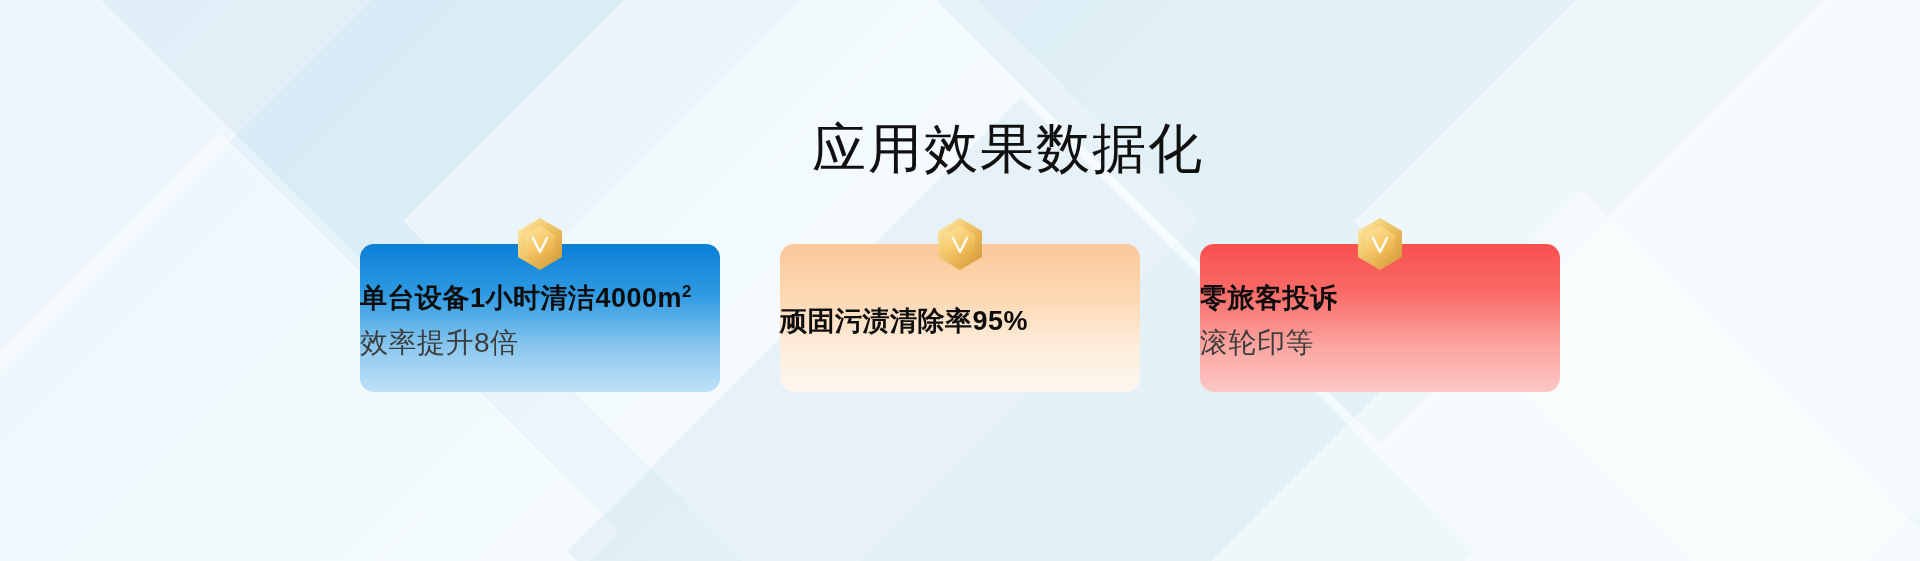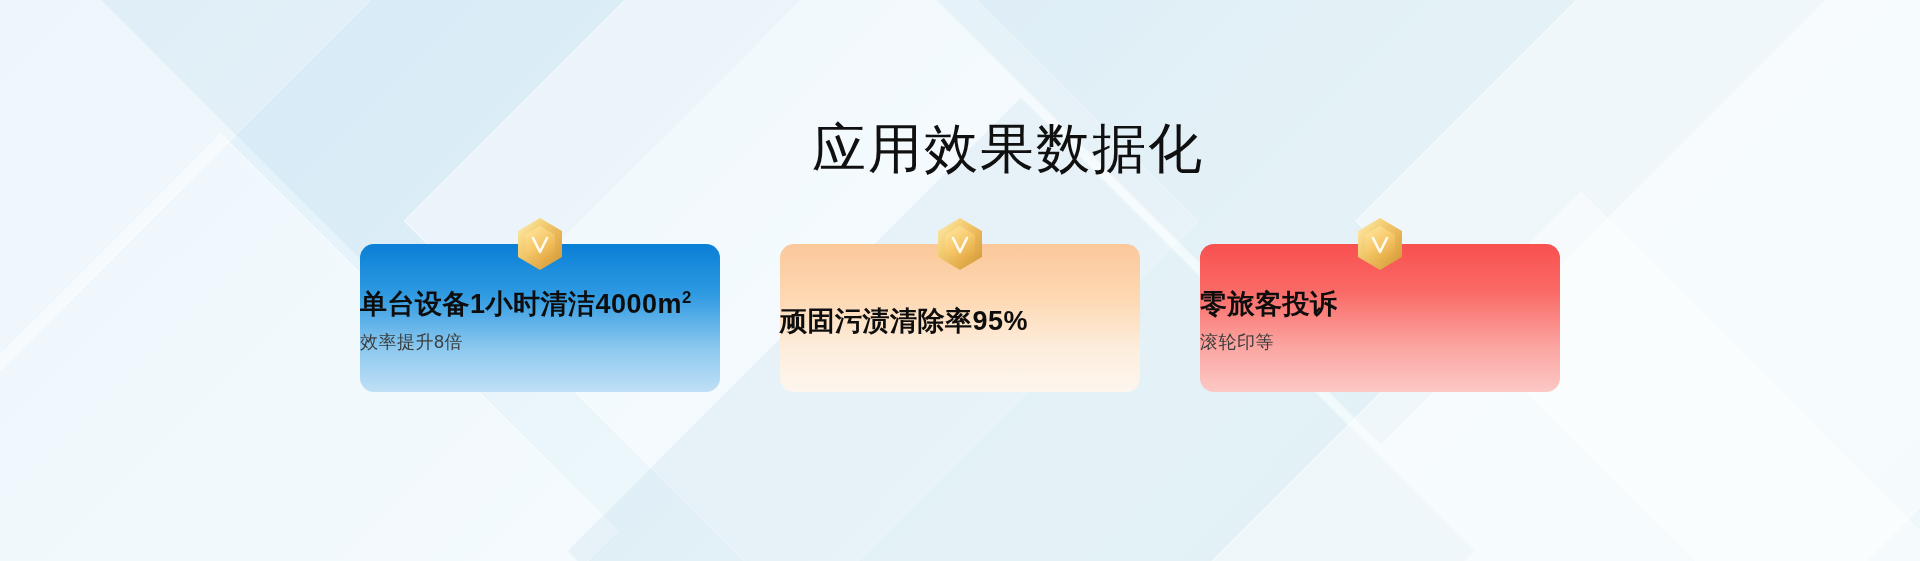--- a/index.html
+++ b/index.html
@@ -96,21 +96,21 @@
     letter-spacing: 0.5px;
     white-space: nowrap;
   }
   .card-headline sup {
     font-size: 0.62em;
     vertical-align: super;
     font-weight: 700;
   }
   .card-sub {
     margin-top: 12px;
-    font-size: 18px;
+    font-size: 28px;
     font-weight: 400;
     color: #3c3c3c;
     line-height: 1.2;
     letter-spacing: 0.5px;
     white-space: nowrap;
   }
 
   
   .badge {
     position: absolute;

